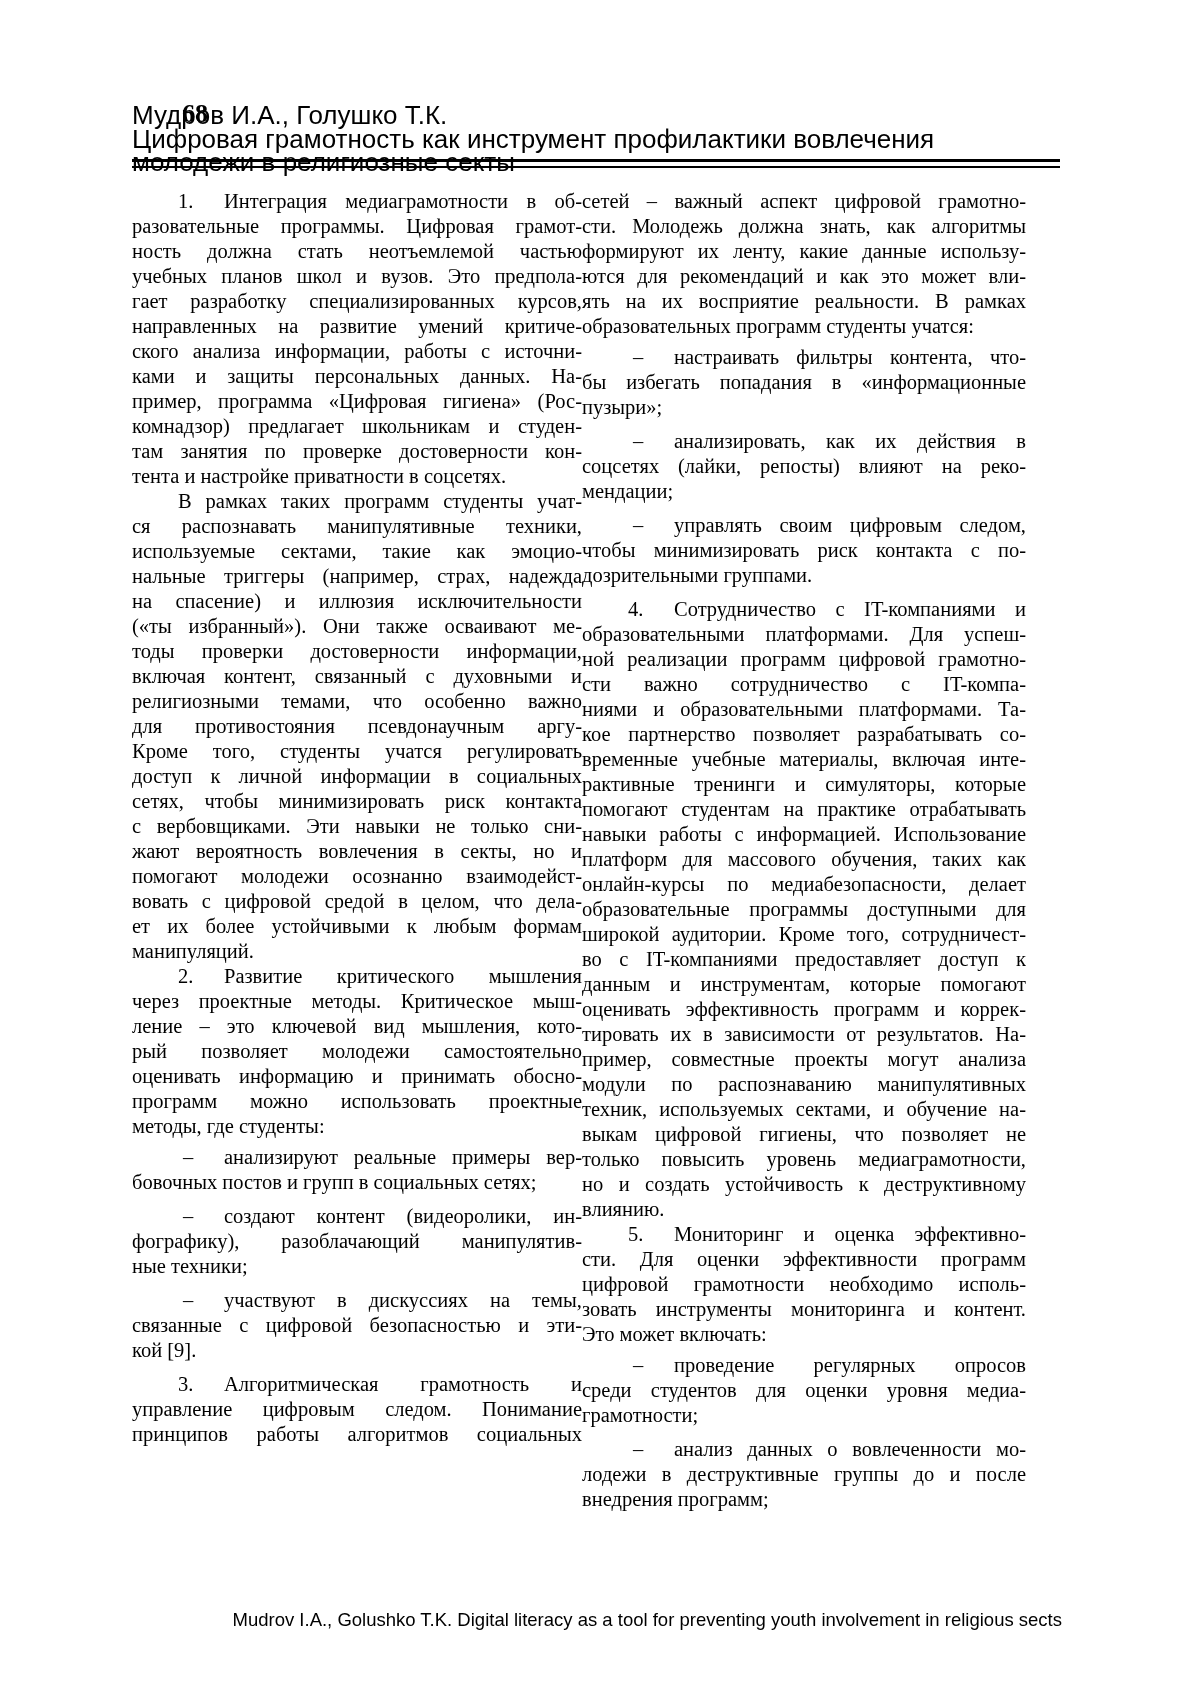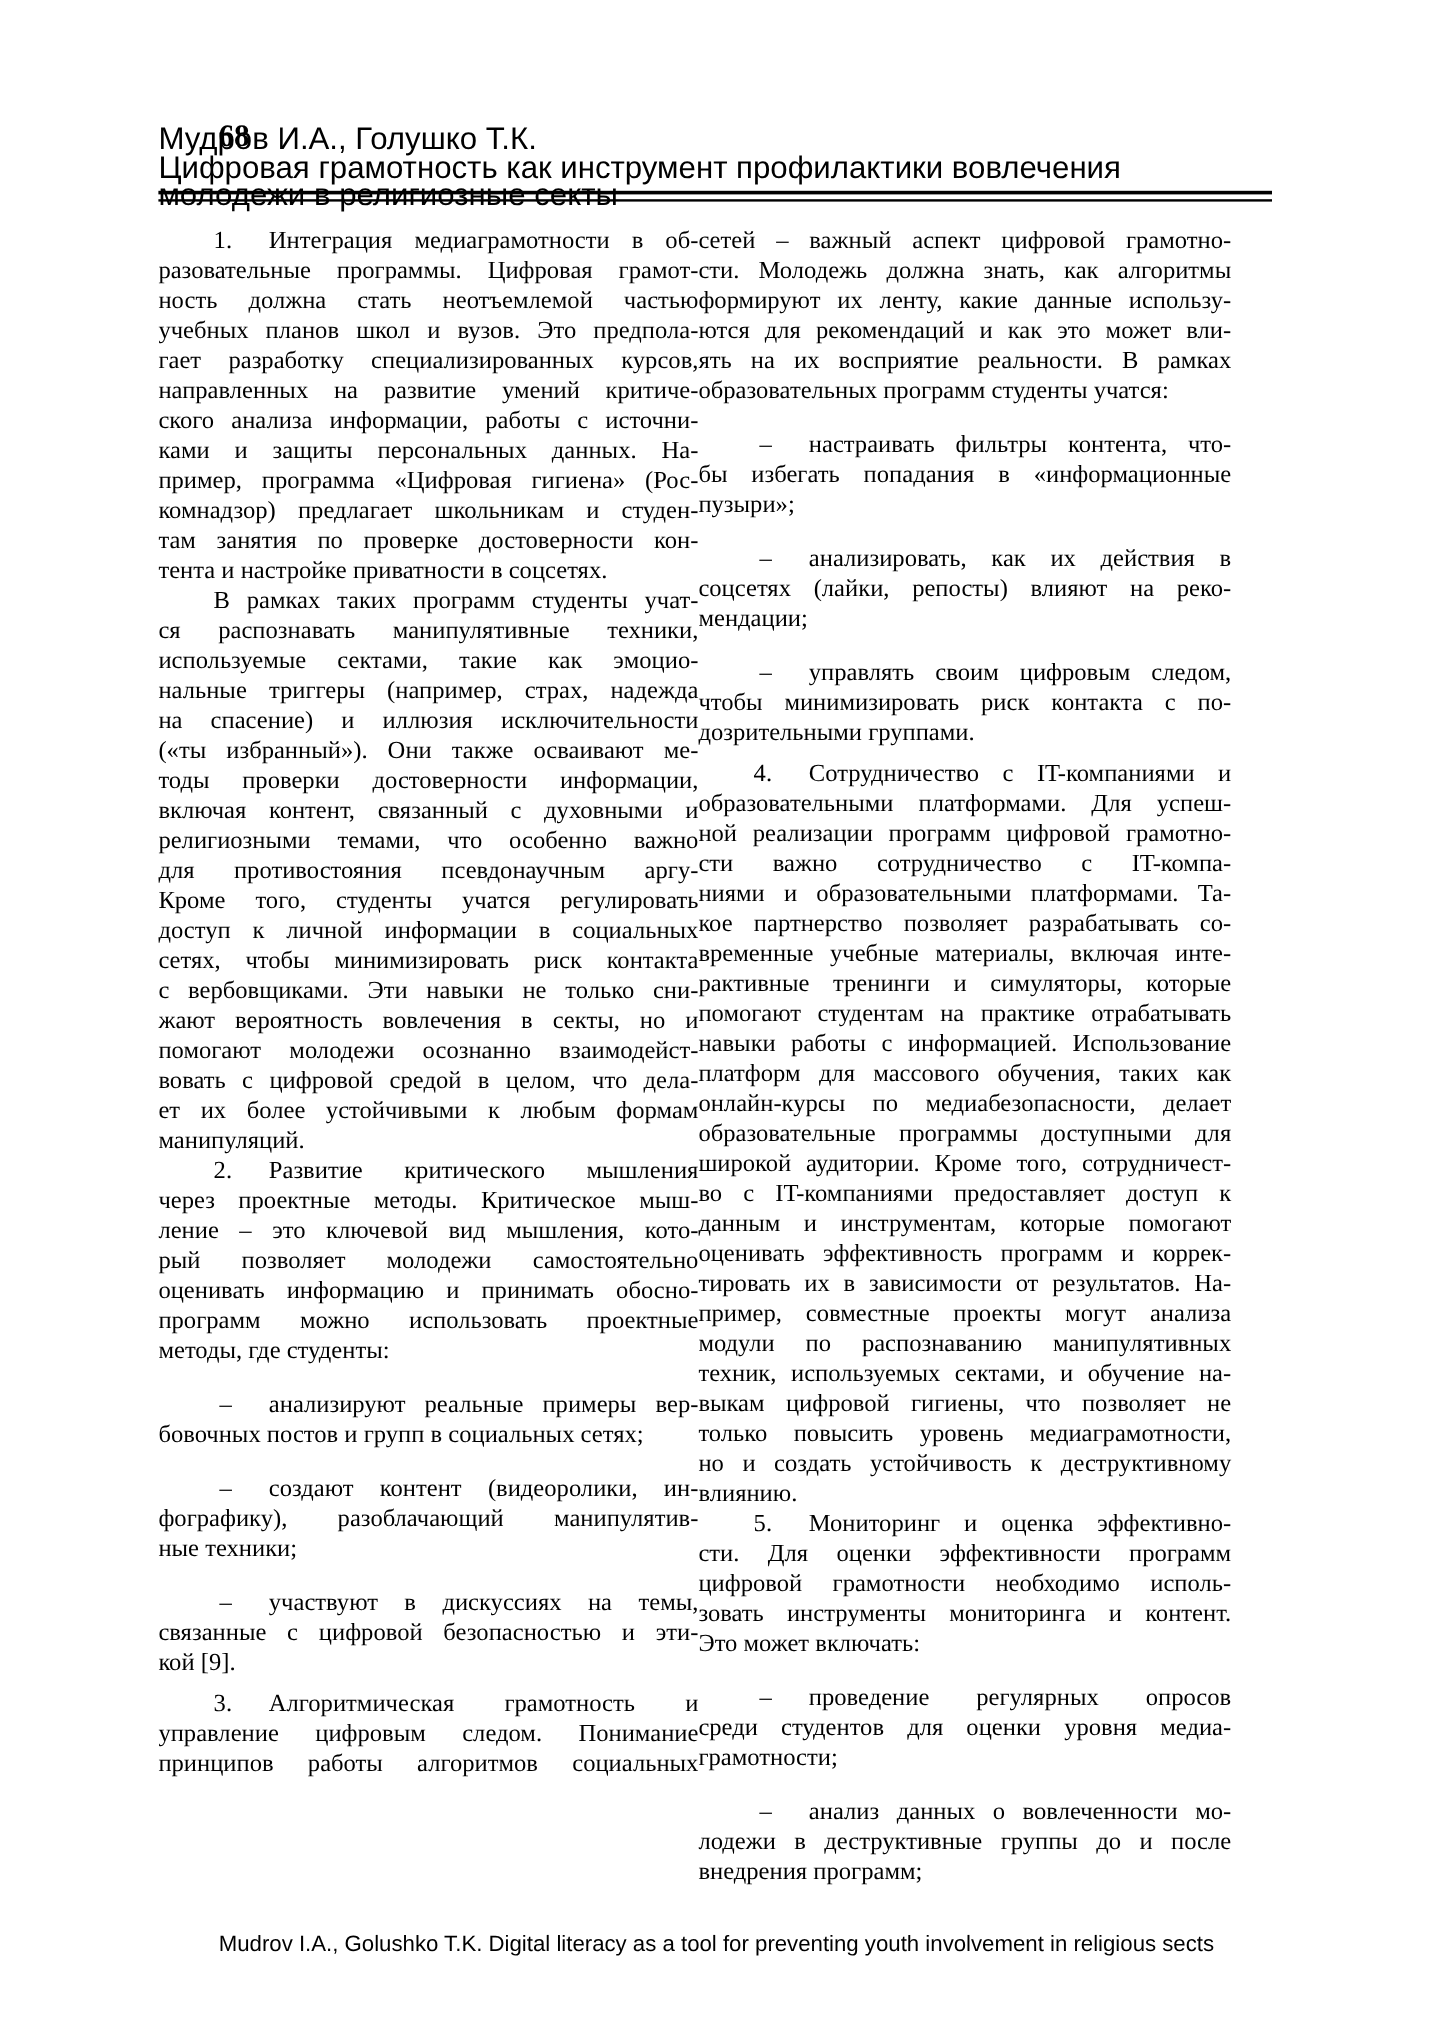--- a/index.html
+++ b/index.html
@@ -46,38 +46,38 @@
     position: absolute;
     left: 132px;
     top: 189px;
     width: 928px;
     display: flex;
   }
   .col { display: block; }
   .col-1 { width: 450px; }
   .col-2 { width: 444px; }
   .block { margin: 0; }
-  .block.bullet { margin-top: 20px; margin-bottom: 9px; }
+  .block.bullet { margin-top: 6px; margin-bottom: 9px; }
   .line {
     font-size: 20.5px;
     line-height: 25px;
     text-align: justify;
     text-align-last: justify;
   }
   .line.end { text-align-last: left; }
   .ind { display: inline-block; width: 46px; }
   .marker { display: inline-block; width: 46px; }
   .marker.dash { width: 41px; margin-left: 5px; }
   
   .footer {
     position: absolute;
     left: 132px;
     right: 138px;
     top: 1608px;
-    text-align: center;
+    text-align: right;
     font-family: "Liberation Sans", "DejaVu Sans", sans-serif;
     font-size: 18.5px;
     line-height: 23px;
   }
 </style>
 </head>
 <body>
 
 <div class="sheet">
 

